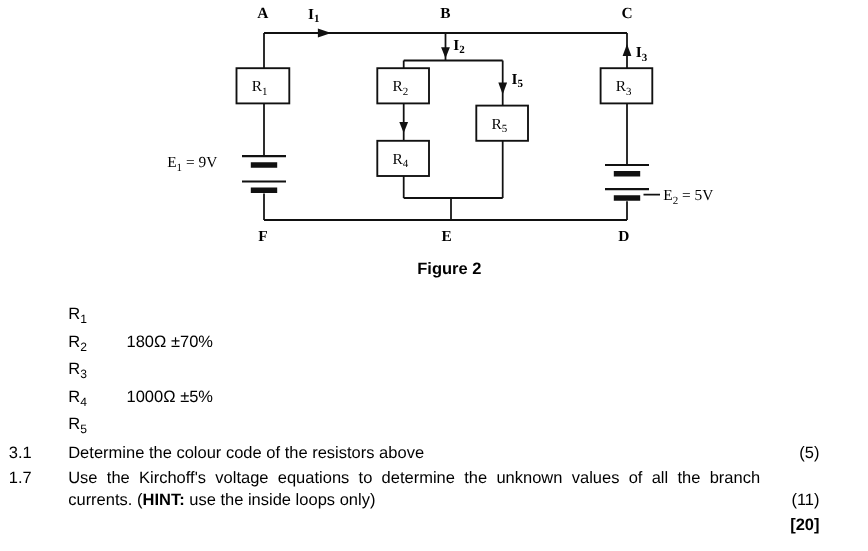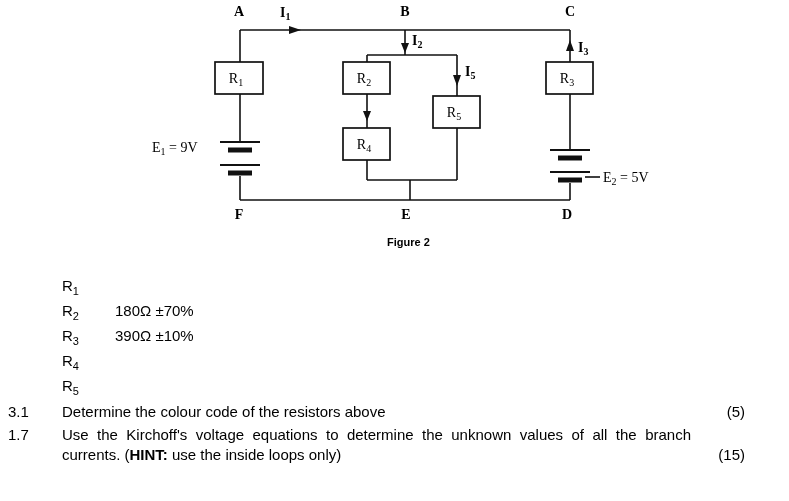--- a/index.html
+++ b/index.html
@@ -13,21 +13,21 @@
   .box{fill:#fff;stroke:#111;stroke-width:1.7;}
   .arrow{fill:#111;stroke:none;}
   .longline{stroke:#111;stroke-width:2;}
   .thickline{stroke:#111;stroke-width:5;}
   .clabel{font-family:"Liberation Serif","DejaVu Serif",serif;font-size:14px;fill:#000;}
   .bold{font-weight:bold;}
   .subs{font-size:10px;}
   
   .figure-caption{
     position:absolute;top:236px;left:0;width:789px;box-sizing:border-box;
-    padding-left:28px;text-align:center;font-weight:bold;font-size:11px;
+    padding-left:28px;text-align:center;font-weight:bold;font-size:15px;
   }
   
   .resistor-list{position:absolute;top:276px;left:62px;font-size:15px;line-height:20px;}
   .r-row{display:flex;}
   .r-name{display:inline-block;width:53px;}
   .r-name sub{font-size:11px;}
   
   .questions{position:absolute;top:402px;left:8px;width:737px;font-size:15px;line-height:20px;}
   .q-row{display:flex;align-items:flex-start;margin-bottom:3px;}
   .q-num{width:54px;flex-shrink:0;}
@@ -137,34 +137,35 @@
 <div class="resistor-list">
   <div class="r-row">
     <span class="r-name"><span>R</span><sub>1</sub></span>
   </div>
   <div class="r-row">
     <span class="r-name"><span>R</span><sub>2</sub></span>
     <span class="r-val">180Ω ±70%</span>
   </div>
   <div class="r-row">
     <span class="r-name"><span>R</span><sub>3</sub></span>
-    <span class="r-val">390Ω ±10%</span>
   </div>
   <div class="r-row">
     <span class="r-name"><span>R</span><sub>4</sub></span>
+    <span class="r-val">1000Ω ±5%</span>
   </div>
   <div class="r-row">
     <span class="r-name"><span>R</span><sub>5</sub></span>
   </div>
 </div>
 
 <div class="questions">
   <div class="q-row">
     <span class="q-num">3.1</span>
     <span class="q-text">Determine the colour code of the resistors above</span>
     <span class="q-marks">(5)</span>
   </div>
   <div class="q-row">
     <span class="q-num">1.7</span>
     <span class="q-text"><span>Use the Kirchoff's voltage equations to determine the unknown values of all the branch currents. (</span><b>HINT:</b><span> use the inside loops only)</span></span>
-    <span class="q-marks bottom">(15)</span>
+    <span class="q-marks bottom">(11)</span>
   </div>
+  <div class="q-total">[20]</div>
 </div>
 
 </body></html>

